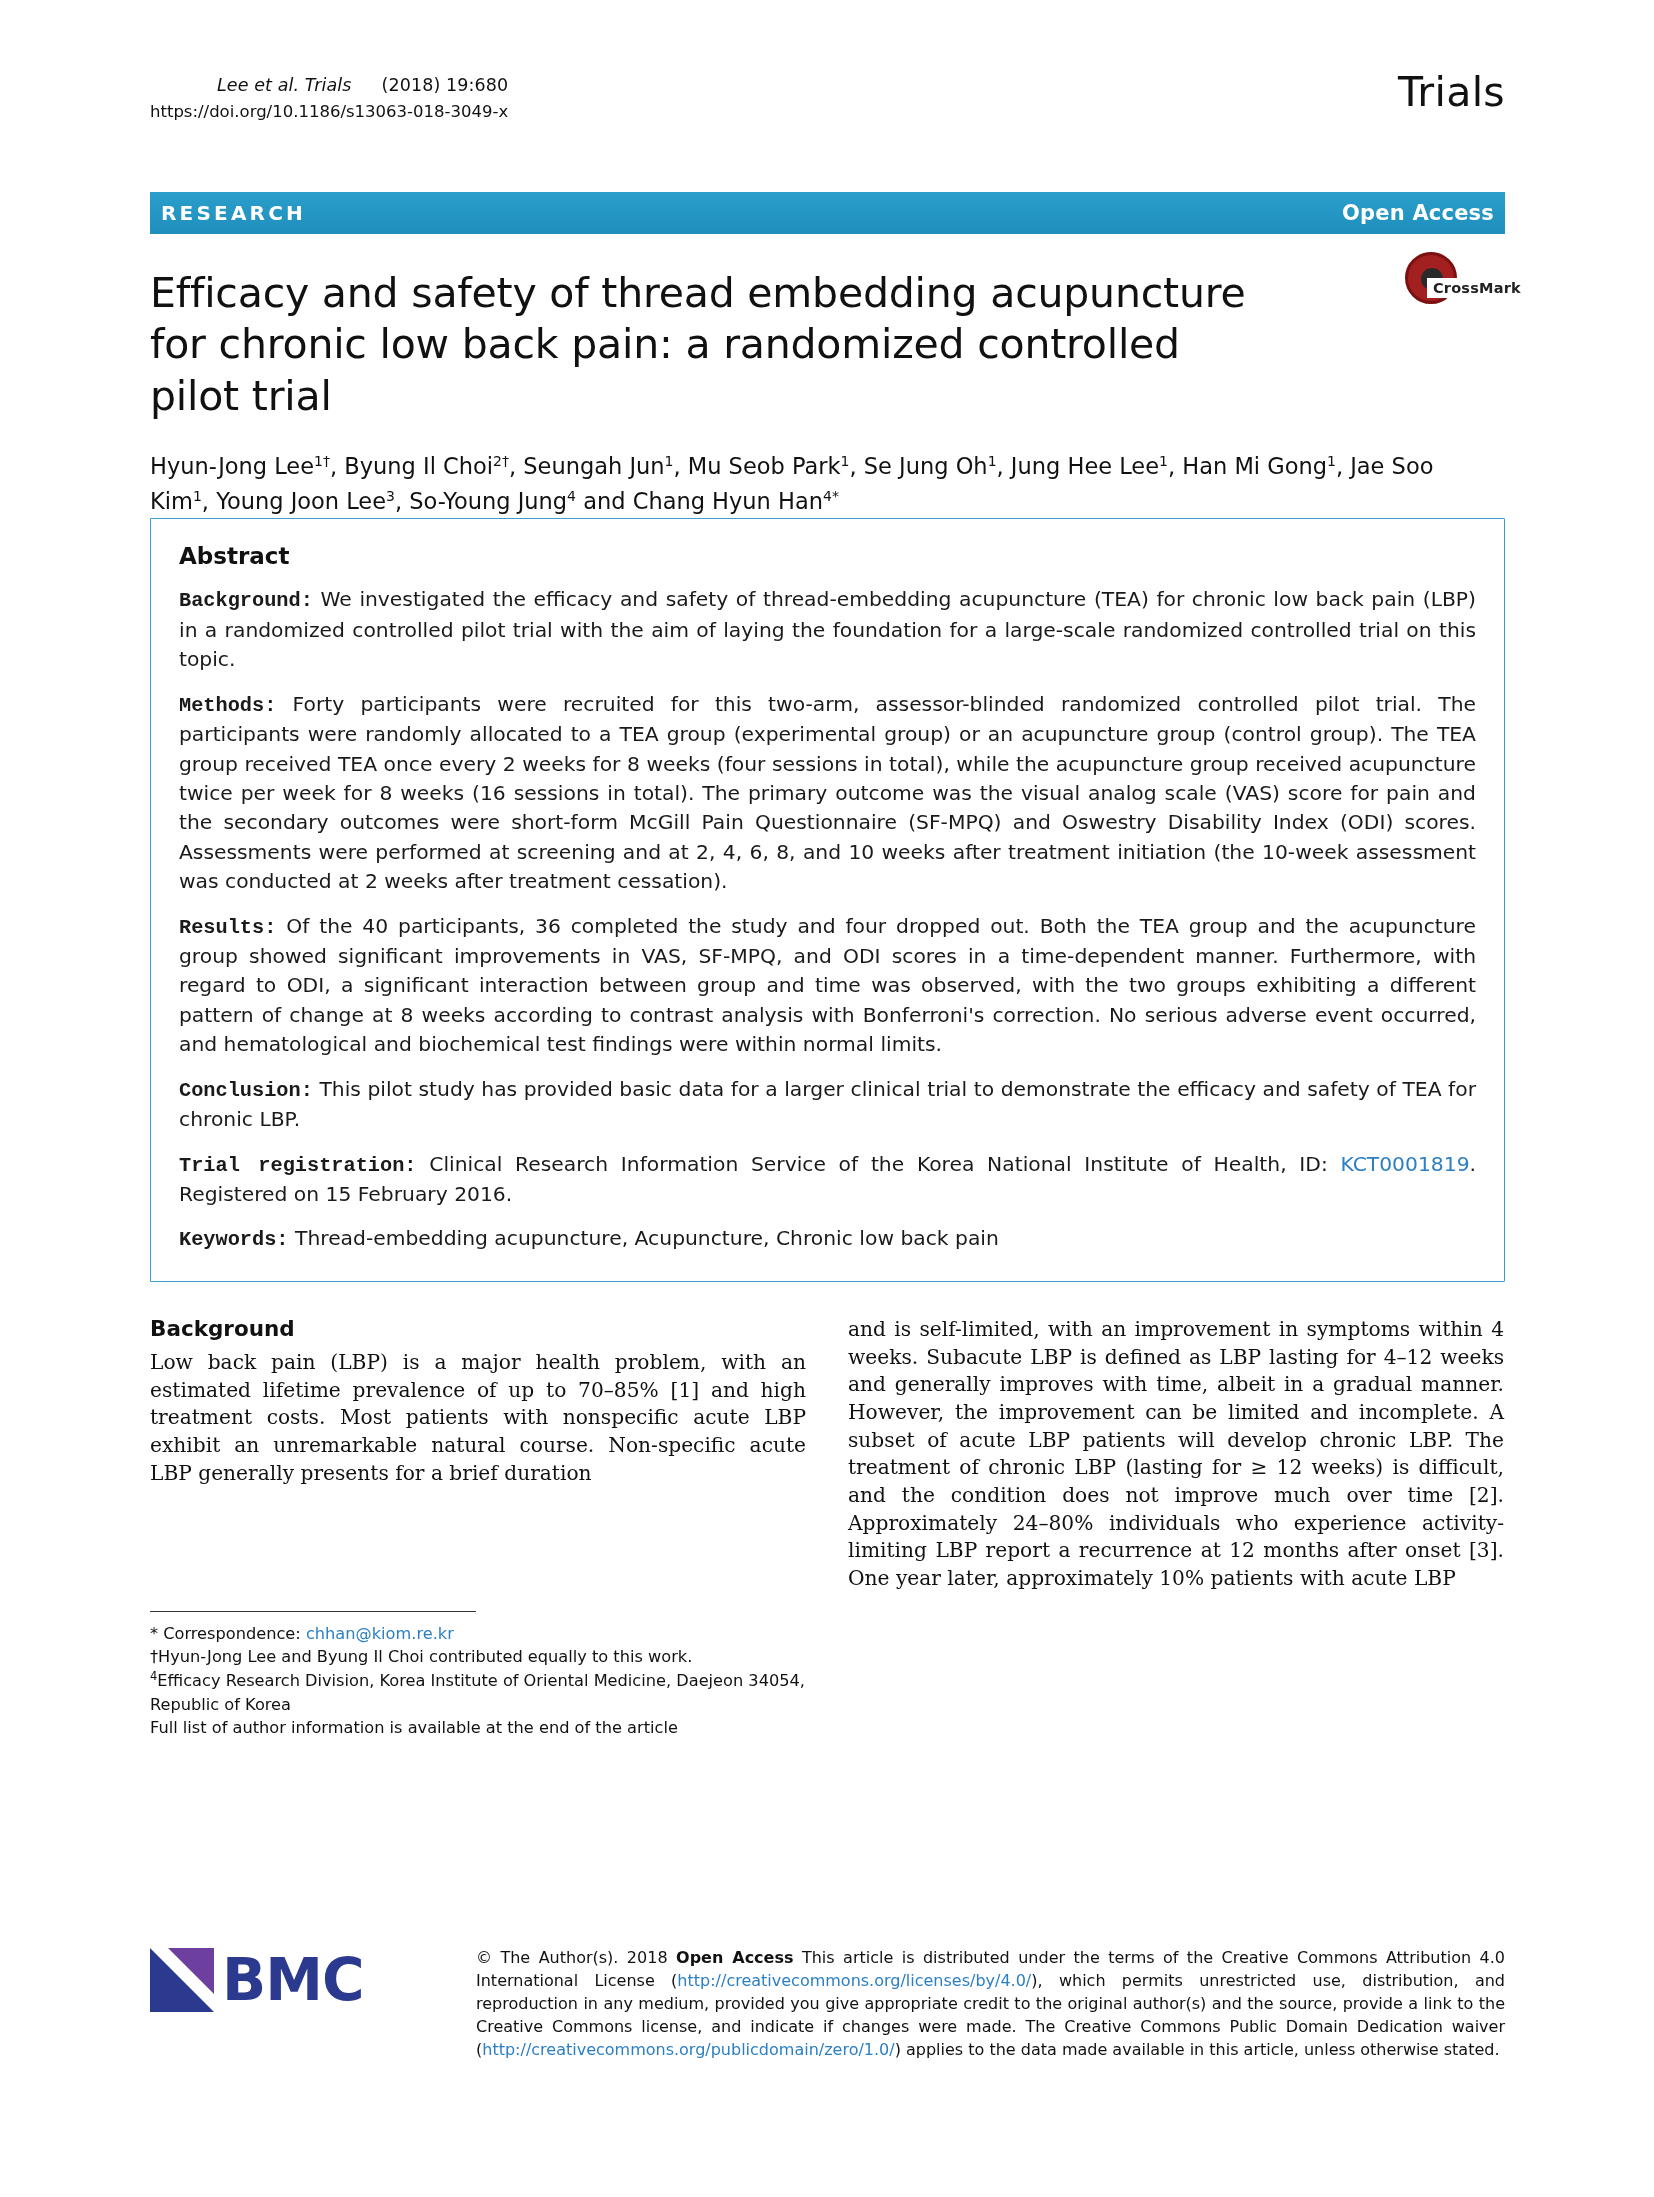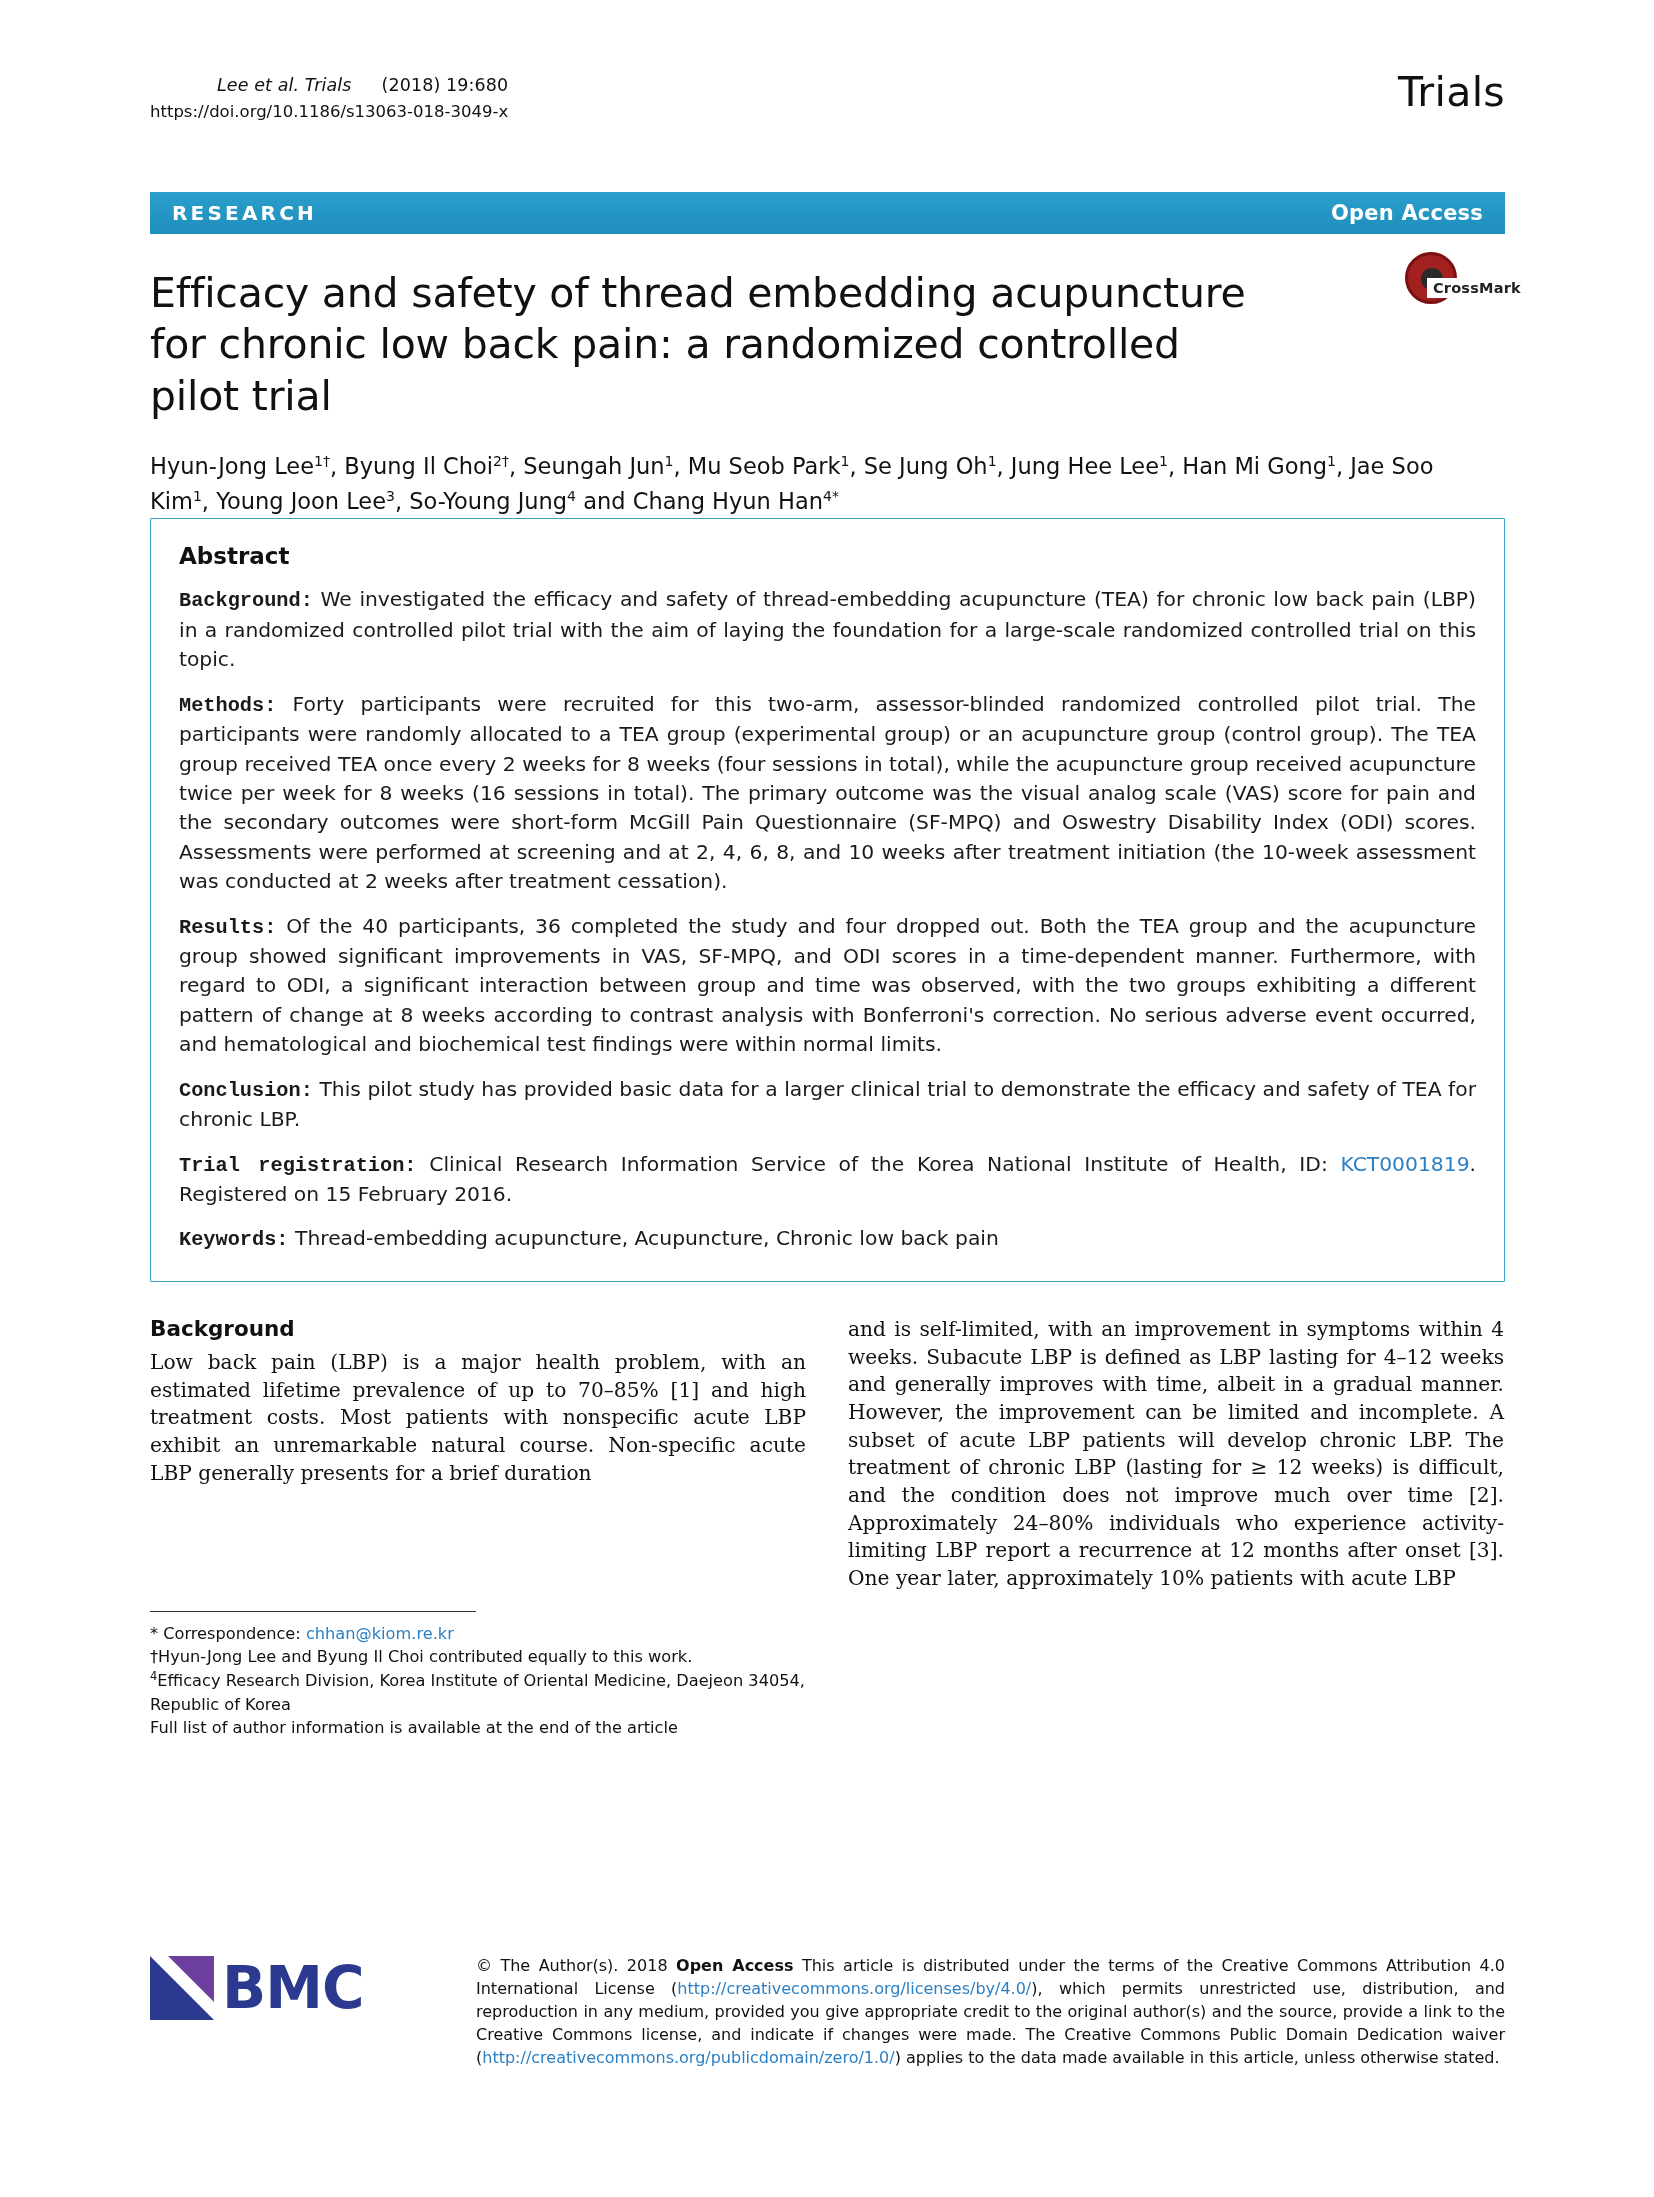--- a/index.html
+++ b/index.html
@@ -61,21 +61,21 @@
 
   
   .research-bar {
     margin-top: 67px;
     height: 42px;
     background: #2196c4;
     background: linear-gradient(to bottom, #2b9ecb 0%, #1f8fbd 100%);
     display: flex;
     align-items: center;
     justify-content: space-between;
-    padding: 0 22px;
+    padding: 0 11px;
     box-sizing: border-box;
   }
   .research-bar .lbl {
     color: #ffffff;
     font-weight: bold;
     font-size: 20px;
     letter-spacing: 3.2px;
   }
   .research-bar .oa {
     color: #ffffff;
@@ -214,21 +214,20 @@
 
   
   .footer {
     position: absolute;
     left: 150px;
     top: 1942px;
     width: 1355px;
     display: flex;
     gap: 30px;
     align-items: flex-start;
-    margin-top: 8px;
   }
   .bmc {
     width: 296px;
     flex: none;
     display: flex;
     align-items: center;
     gap: 8px;
     padding-top: 6px;
   }
   .bmc-mark {

